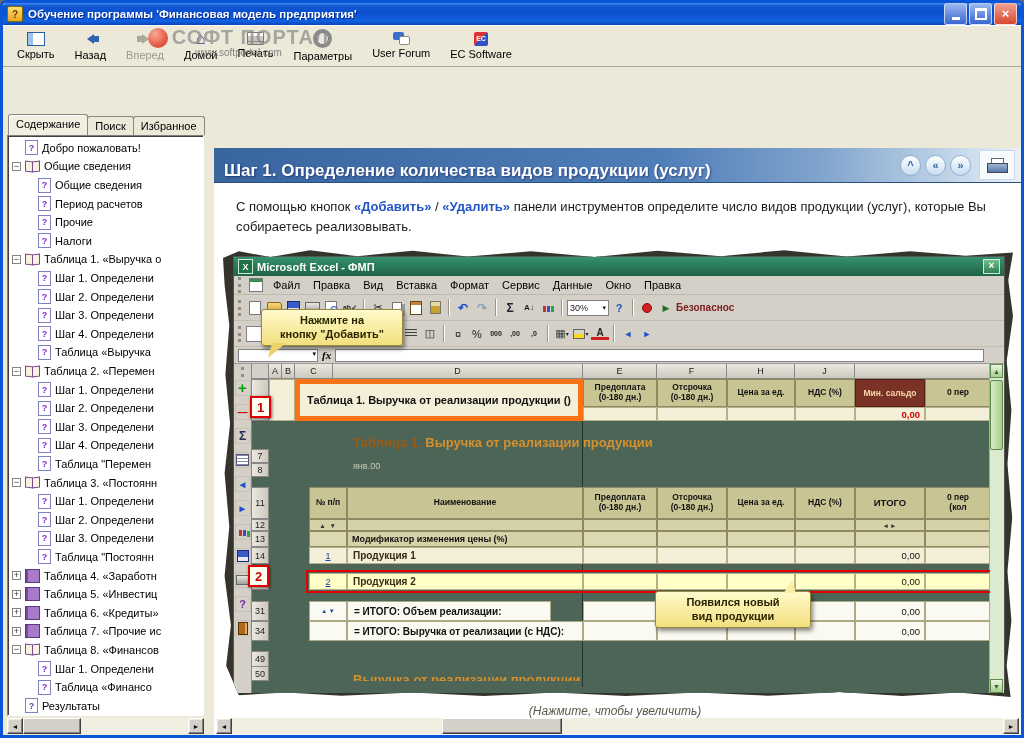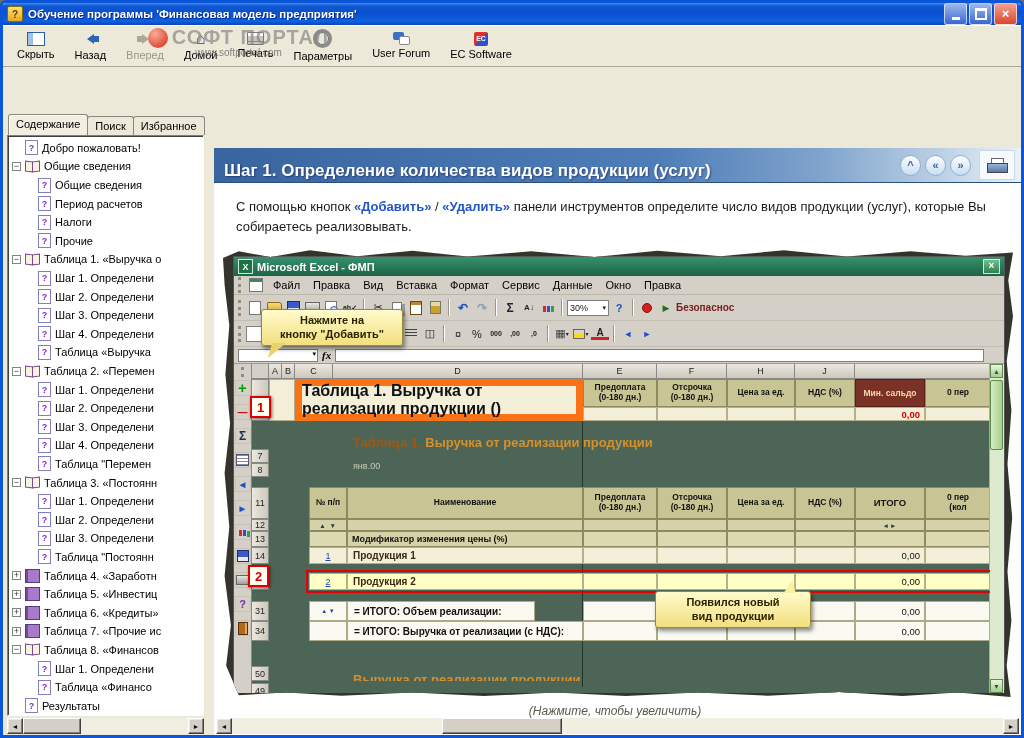--- a/index.html
+++ b/index.html
@@ -161,21 +161,21 @@
   .v-exit::before{content:"";width:8px;height:11px;background:#B06A20;border:1px solid #5A3000;box-shadow:inset -2px 0 0 #E8A850;}
   .xl-corner{position:absolute;left:18px;top:0;width:17px;height:15px;background:#D4D0C8;border-right:1px solid #888;border-bottom:1px solid #888;box-sizing:border-box;z-index:2;}
   .xl-colhead{position:absolute;left:35px;top:0;right:14px;height:15px;display:flex;z-index:2;}
   .ch{height:15px;background:linear-gradient(#ECE8E0,#CCC8BC);border-right:1px solid #888;border-bottom:1px solid #888;font-size:9px;display:flex;align-items:center;justify-content:center;color:#222;box-sizing:border-box;flex:none;}
   .chfill{flex:1;}
   .xl-rowhead{position:absolute;left:18px;top:15px;width:17px;bottom:0;z-index:2;}
   .rh{position:absolute;left:0;width:17px;background:linear-gradient(90deg,#ECE8E0,#CCC8BC);border:1px solid #888;border-left:none;font-size:9px;display:flex;align-items:center;justify-content:center;color:#222;box-sizing:border-box;}
   .xl-cells{position:absolute;left:35px;top:15px;right:14px;bottom:0;background:#4D6557;overflow:hidden;}
   .ac{position:absolute;box-sizing:border-box;font-size:10px;color:#111;}
   .c-cream{background:#F3EFD9;border:1px solid #B5B08A;}
-  .c-titlecell{background:#F3EFD9;border:7px solid #f97316;font-weight:bold;font-size:16px;display:flex;align-items:center;justify-content:center;}
+  .c-titlecell{background:#F3EFD9;border:5px solid #f97316;font-weight:bold;font-size:11px;display:flex;align-items:center;justify-content:center;}
   .c-hdr{background:#C9C493;border:1px solid #8E8960;font-weight:bold;font-size:8.5px;line-height:1.15;display:flex;align-items:center;justify-content:center;text-align:center;white-space:pre-line;}
   .c-itogo{font-size:9.5px;}
   .c-min{background:#7B3226;border:1px solid #57201A;color:#F5D9A8;font-weight:bold;font-size:8.5px;display:flex;align-items:center;justify-content:center;}
   .c-val{display:flex;align-items:center;justify-content:flex-end;padding-right:4px;font-size:9.5px;}
   .c-red{color:#D40000;font-weight:bold;}
   .c-sort{background:#D6D2A8;border:1px solid #8E8960;font-size:6.5px;display:flex;align-items:center;justify-content:center;color:#334;letter-spacing:1px;}
   .c-mod{background:#D6D2A8;border:1px solid #8E8960;font-weight:bold;font-size:9px;display:flex;align-items:center;padding-left:4px;}
   .c-modc{background:#DCD8B2;border:1px solid #8E8960;}
   .c-pnum{background:#F3EFD9;border:1px solid #B5B08A;color:#2244AA;text-decoration:underline;font-size:9px;display:flex;align-items:center;justify-content:center;}
   .c-pname{background:#F3EFD9;border:1px solid #B5B08A;font-weight:bold;font-size:10px;color:#3A2A14;display:flex;align-items:center;padding-left:5px;}
@@ -285,26 +285,26 @@
               <span class="tlabel2">Общие сведения</span>
             </div>
             <div class="ti" style="padding-left: 15px;">
               <span class="tspacer"></span>
               <span class="ticon2 icon-page"></span>
               <span class="tlabel2">Период расчетов</span>
             </div>
             <div class="ti" style="padding-left: 15px;">
               <span class="tspacer"></span>
               <span class="ticon2 icon-page"></span>
+              <span class="tlabel2">Прочие</span>
+            </div>
+            <div class="ti" style="padding-left: 15px;">
+              <span class="tspacer"></span>
+              <span class="ticon2 icon-page"></span>
               <span class="tlabel2">Налоги</span>
-            </div>
-            <div class="ti" style="padding-left: 15px;">
-              <span class="tspacer"></span>
-              <span class="ticon2 icon-page"></span>
-              <span class="tlabel2">Прочие</span>
             </div>
             <div class="ti" style="padding-left: 2px;">
               <span class="toggle">−</span>
               <span class="ticon2 icon-book"></span>
               <span class="tlabel2">Таблица 1. «Выручка о</span>
             </div>
             <div class="ti" style="padding-left: 15px;">
               <span class="tspacer"></span>
               <span class="ticon2 icon-page"></span>
               <span class="tlabel2">Шаг 1. Определени</span>
@@ -562,21 +562,21 @@
                   <div class="rh" style="top: 0px; height: 42px;">1</div>
                   <div class="rh" style="top: 70px; height: 14px;">7</div>
                   <div class="rh" style="top: 84px; height: 14px;">8</div>
                   <div class="rh" style="top: 108px; height: 32px;">11</div>
                   <div class="rh" style="top: 140px; height: 12px;">12</div>
                   <div class="rh" style="top: 152px; height: 16px;">13</div>
                   <div class="rh" style="top: 168px; height: 17px;">14</div>
                   <div class="rh" style="top: 194px; height: 17px;">21</div>
                   <div class="rh" style="top: 222px; height: 20px;">31</div>
                   <div class="rh" style="top: 242px; height: 20px;">34</div>
-                  <div class="rh" style="top: 272px; height: 16px; margin-top: 32px;">49</div>
+                  <div class="rh" style="top: 272px; height: 16px;">49</div>
                   <div class="rh" style="top: 287px; height: 15px;">50</div>
                 </div>
               <div class="xl-cells" id="cells">
                   <div class="ac c-cream" style="left: 0px; top: 0px; width: 26px; height: 42px;"></div>
                   <div class="ac c-titlecell" style="left: 26px; top: 0px; width: 288px; height: 42px;">Таблица 1. Выручка от реализации продукции ()</div>
                   <div class="ac c-hdr" style="left: 314px; top: 0px; width: 74px; height: 28px;">Предоплата
 (0-180 дн.)</div>
                   <div class="ac c-cream" style="left: 314px; top: 28px; width: 74px; height: 14px;"></div>
                   <div class="ac c-hdr" style="left: 388px; top: 0px; width: 70px; height: 28px;">Отсрочка
 (0-180 дн.)</div>
@@ -630,21 +630,21 @@
                   <div class="ac c-pnum hl" style="left: 40px; top: 194px; width: 38px; height: 17px;">2</div>
                   <div class="ac c-pname hl" style="left: 78px; top: 194px; width: 236px; height: 17px;">Продукция 2</div>
                   <div class="ac c-cream hl" style="left: 314px; top: 194px; width: 74px; height: 17px;"></div>
                   <div class="ac c-cream hl" style="left: 388px; top: 194px; width: 70px; height: 17px;"></div>
                   <div class="ac c-cream hl" style="left: 458px; top: 194px; width: 68px; height: 17px;"></div>
                   <div class="ac c-cream hl" style="left: 526px; top: 194px; width: 60px; height: 17px;"></div>
                   <div class="ac c-cream c-val hl" style="left: 586px; top: 194px; width: 70px; height: 17px;">0,00</div>
                   <div class="ac c-cream hl" style="left: 656px; top: 194px; width: 66px; height: 17px;"></div>
                   <div class="ac redbox" style="left: 37px; top: 191px; width: 687px; height: 23px;"></div>
                   <div class="ac c-white c-tsort" style="left: 40px; top: 222px; width: 38px; height: 20px;">▲ ▼</div>
-                  <div class="ac c-white c-tlabel" style="left: 78px; top: 222px; width: 188px; height: 20px;">= ИТОГО: Объем реализации:</div>
+                  <div class="ac c-white c-tlabel" style="left: 78px; top: 222px; width: 204px; height: 20px;">= ИТОГО: Объем реализации:</div>
                   <div class="ac c-white" style="left: 314px; top: 222px; width: 74px; height: 20px;"></div>
                   <div class="ac c-white" style="left: 388px; top: 222px; width: 70px; height: 20px;"></div>
                   <div class="ac c-white" style="left: 458px; top: 222px; width: 68px; height: 20px;"></div>
                   <div class="ac c-white" style="left: 526px; top: 222px; width: 60px; height: 20px;"></div>
                   <div class="ac c-white c-val" style="left: 586px; top: 222px; width: 70px; height: 20px;">0,00</div>
                   <div class="ac c-white" style="left: 656px; top: 222px; width: 66px; height: 20px;"></div>
                   <div class="ac c-white" style="left: 40px; top: 242px; width: 38px; height: 20px;"></div>
                   <div class="ac c-white c-tlabel" style="left: 78px; top: 242px; width: 236px; height: 20px;">= ИТОГО: Выручка от реализации (с НДС):</div>
                   <div class="ac c-white" style="left: 314px; top: 242px; width: 74px; height: 20px;"></div>
                   <div class="ac c-white" style="left: 388px; top: 242px; width: 70px; height: 20px;"></div>

